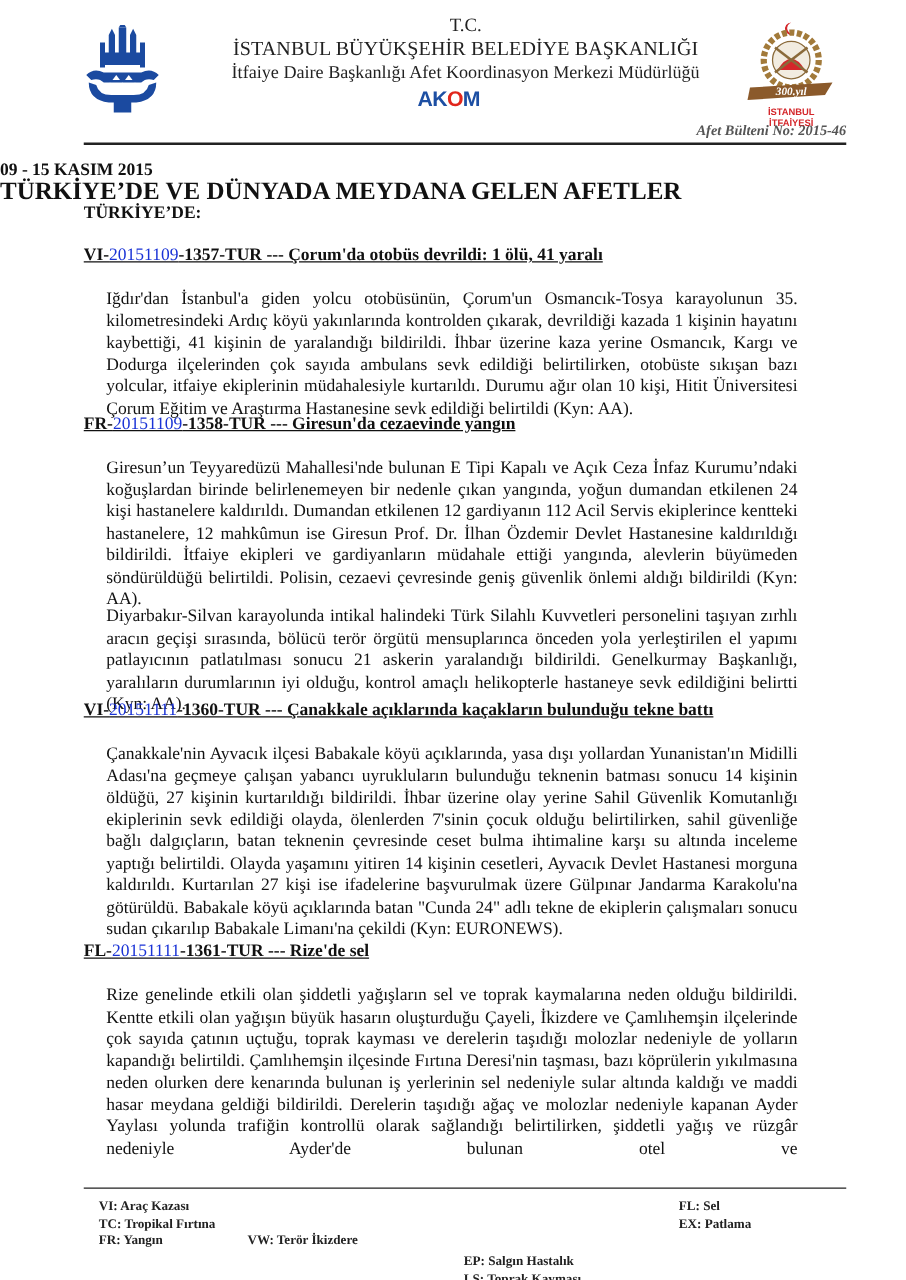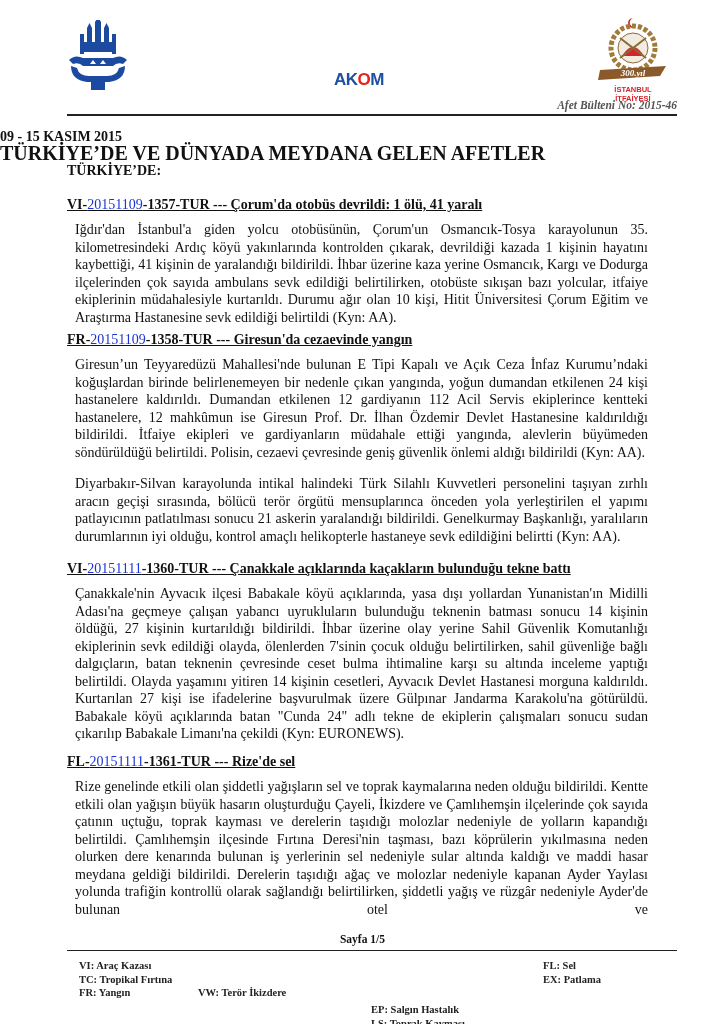--- a/index.html
+++ b/index.html
@@ -22,21 +22,21 @@
 
     
     .title1 { position: absolute; left: 0; right: 0; top: 128px; text-align: left; font-weight: bold; font-size: 14px; line-height: 17px; }
     .title2 { position: absolute; left: 0; right: 0; top: 145px; font-weight: bold; font-size: 20px; line-height: 17px; }
     .title3 { position: absolute; left: 67px; top: 162px; font-weight: bold; font-size: 14px; line-height: 17px; }
 
     
     .article { position: absolute; left: 67px; width: 589px; }
     .a-head { font-weight: bold; font-size: 14px; line-height: 17px; text-decoration: underline; white-space: nowrap; }
     .a-head .date { color: #1a33d6; font-weight: normal; }
-    .a-body { font-size: 14px; line-height: 17.5px; text-align: justify; text-align-last: left; margin: 8px; }
+    .a-body { font-size: 14px; line-height: 17.5px; text-align: justify; text-align-last: left; margin: 18px; }
     .a-body.cut { text-align-last: justify; }
 
     
     .page-num { position: absolute; left: 0; right: 0; top: 933px; text-align: center; font-weight: bold; font-size: 11.5px; }
     .rule-bot { position: absolute; left: 67px; right: 48px; top: 950px; height: 0; border-top: 1.5px solid #222; }
     .legend { position: absolute; left: 67px; top: 959px; width: 600px; font-weight: bold; font-size: 10.5px; line-height: 13.5px; color: #222; }
     .legend .col { position: absolute; top: 0; }
     .legend .col div { white-space: nowrap; }
   </style>
 </head>
@@ -62,20 +62,25 @@
       <polygon points="26,40 29,44 23,44"></polygon>
         <polygon points="36,40 39,44 33,44"></polygon>
       <polygon points="21,46 24,50 18,50"></polygon>
         <polygon points="31,46 34,50 28,50"></polygon>
         <polygon points="41,46 44,50 38,50"></polygon>
       <polygon points="26,51 29,55 23,55"></polygon>
         <polygon points="36,51 39,55 33,55"></polygon>
     </g>
   </svg>
 
+  <div class="hdr">
+    <div class="l1">T.C.</div>
+    <div class="l2">İSTANBUL BÜYÜKŞEHİR BELEDİYE BAŞKANLIĞI</div>
+    <div class="l3">İtfaiye Daire Başkanlığı Afet Koordinasyon Merkezi Müdürlüğü</div>
+  </div>
 
   <div class="akom"><span>AK</span><span class="o">O</span><span>M</span></div>
 
   <svg class="logo-itf" viewBox="0 0 78 96">
     <path d="M39,6 a5,5 0 1,0 3,9 a4,4 0 1,1 -3,-9z" fill="#d4262a"></path>
     <circle cx="39" cy="36" r="22" fill="none" stroke="#a27a3a" stroke-width="5" stroke-dasharray="4 2"></circle>
     <circle cx="39" cy="36" r="15" fill="#f2ece0" stroke="#8a6a3a" stroke-width="1"></circle>
     <path d="M28,44 Q39,26 50,44 Z" fill="#d4262a"></path>
     <line x1="26" y1="26" x2="52" y2="46" stroke="#8a6a3a" stroke-width="2"></line>
     <line x1="52" y1="26" x2="26" y2="46" stroke="#8a6a3a" stroke-width="2"></line>
@@ -109,21 +114,20 @@
   <div class="article" style="top:560px;">
     <div class="a-head"><span>VI-</span><span class="date">20151111</span><span>-1360-TUR --- Çanakkale açıklarında kaçakların bulunduğu tekne battı</span></div>
     <p class="a-body">Çanakkale'nin Ayvacık ilçesi Babakale köyü açıklarında, yasa dışı yollardan Yunanistan'ın Midilli Adası'na geçmeye çalışan yabancı uyrukluların bulunduğu teknenin batması sonucu 14 kişinin öldüğü, 27 kişinin kurtarıldığı bildirildi. İhbar üzerine olay yerine Sahil Güvenlik Komutanlığı ekiplerinin sevk edildiği olayda, ölenlerden 7'sinin çocuk olduğu belirtilirken, sahil güvenliğe bağlı dalgıçların, batan teknenin çevresinde ceset bulma ihtimaline karşı su altında inceleme yaptığı belirtildi. Olayda yaşamını yitiren 14 kişinin cesetleri, Ayvacık Devlet Hastanesi morguna kaldırıldı. Kurtarılan 27 kişi ise ifadelerine başvurulmak üzere Gülpınar Jandarma Karakolu'na götürüldü. Babakale köyü açıklarında batan "Cunda 24" adlı tekne de ekiplerin çalışmaları sonucu sudan çıkarılıp Babakale Limanı'na çekildi (Kyn: EURONEWS).</p>
   </div>
 
   <div class="article" style="top:753px;">
     <div class="a-head"><span>FL-</span><span class="date">20151111</span><span>-1361-TUR --- Rize'de sel</span></div>
     <p class="a-body cut">Rize genelinde etkili olan şiddetli yağışların sel ve toprak kaymalarına neden olduğu bildirildi. Kentte etkili olan yağışın büyük hasarın oluşturduğu Çayeli, İkizdere ve Çamlıhemşin ilçelerinde çok sayıda çatının uçtuğu, toprak kayması ve derelerin taşıdığı molozlar nedeniyle de yolların kapandığı belirtildi. Çamlıhemşin ilçesinde Fırtına Deresi'nin taşması, bazı köprülerin yıkılmasına neden olurken dere kenarında bulunan iş yerlerinin sel nedeniyle sular altında kaldığı ve maddi hasar meydana geldiği bildirildi. Derelerin taşıdığı ağaç ve molozlar nedeniyle kapanan Ayder Yaylası yolunda trafiğin kontrollü olarak sağlandığı belirtilirken, şiddetli yağış ve rüzgâr nedeniyle Ayder'de bulunan otel ve</p>
   </div>
 
-  <div class="page-num">Sayfa 1/5</div>
   <div class="rule-bot"></div>
   <div class="legend">
     <div class="col" style="left:12px;">
       <div>VI: Araç Kazası</div>
       <div>TC: Tropikal Fırtına</div>
       <div>FR: Yangın</div>
     </div>
     <div class="col" style="left:131px;white-space:pre;">
       <div>VW: Terör İkizdere</div>
       

